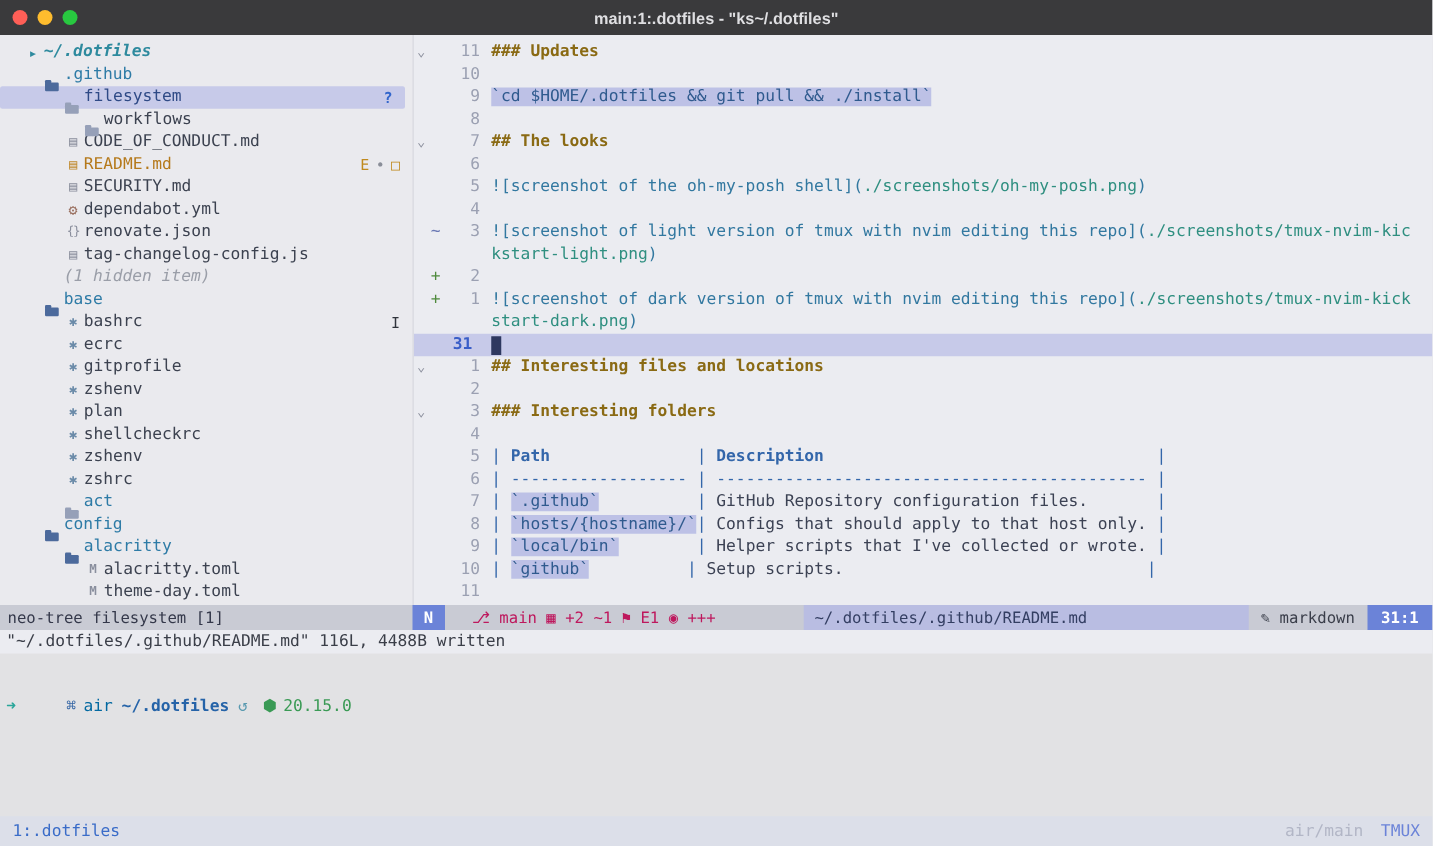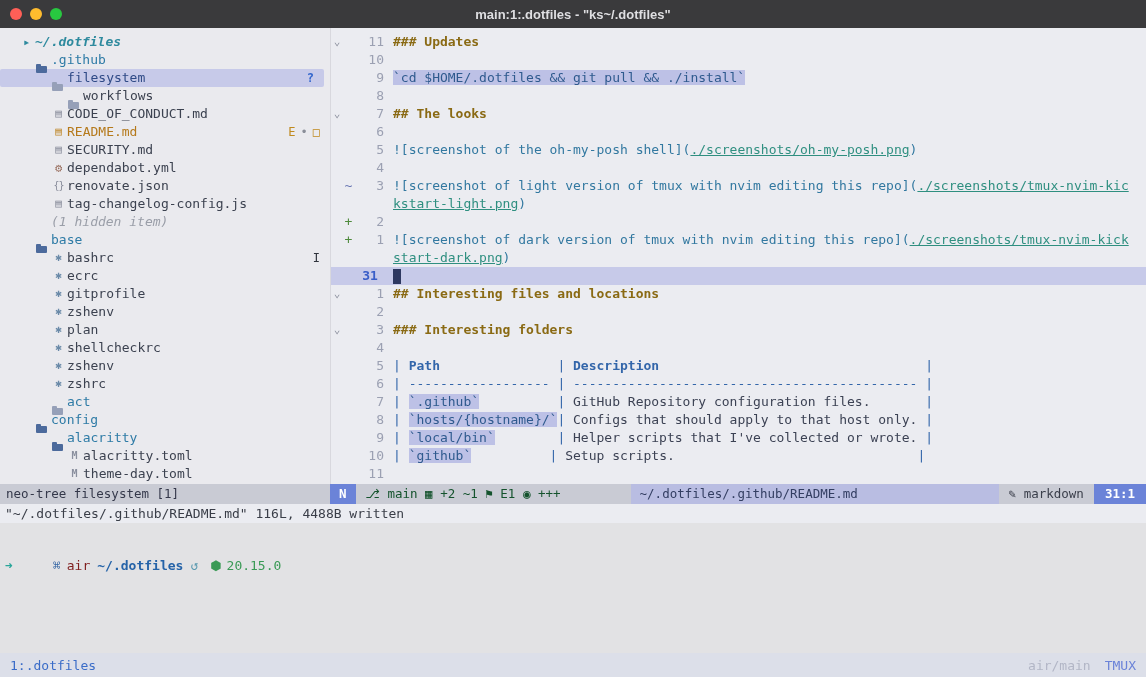--- a/index.html
+++ b/index.html
@@ -50,43 +50,43 @@
   .gfold{flex:0 0 12px;color:#8a8e9c;text-align:center;font-size:11px}
   .gsign{flex:0 0 11px;text-align:center}
   .gsign.add{color:#4e8a3c}.gsign.chg{color:#6a78b4}
   .gnum{flex:0 0 30px;text-align:right;color:#9ba0b2}
   .gnum.curnum{text-align:center;padding-left:2px;color:#3a5ec8;font-weight:bold}
   .etext{padding-left:9px}
   .cursor{display:inline-block;width:8px;height:15px;background:#2e3860;vertical-align:-2px}
   .s-h{color:#8a6a14;font-weight:bold}
   .s-c{background:#bdc1e6;color:#2f5a8e}
   .s-l{color:#3278a0}
-  .s-u{color:#2f8f80;text-decoration:underline}
+  .s-u{color:#2f8f80;}
   .s-p{color:#3366aa}
   .s-th{color:#3366aa;font-weight:bold}
   .s-d{color:#3366aa}
   .s-t{color:#3c4254}
 
   
   .statusline{flex:0 0 20px;display:flex;background:#c9cbd4;font-size:12.5px}
   .statusline>div{line-height:20px;white-space:pre}
   .sl-tree{width:330px;flex:0 0 330px;padding-left:6px;color:#34384a}
   .sl-mode{background:#6b83d8;color:#fff;font-weight:bold;padding:0 9px}
-  .sl-git{padding:0 70px 0 10px;color:#14532d}
+  .sl-git{padding:0 70px 0 22px;color:#be185d}
   .sl-file{flex:1;background:#b9bde2;color:#333e62;padding-left:9px}
   .sl-ft{padding:0 10px;color:#3a3e4a}
   .sl-pos{background:#6b83d8;color:#fff;font-weight:bold;padding:0 11px}
 
   .msgline{flex:0 0 19px;line-height:19px;padding-left:5px;color:#3a3e48;background:#ebecf1;white-space:pre}
 
   
   .shell{flex:1;background:#e2e2e4;padding-top:16px}
   .prompt-line{padding-left:6px;height:18px;line-height:18px;white-space:pre}
   .p-apple{color:#3465a4}
-  .p-host{color:#7f1d1d;margin-left:6px}
+  .p-host{color:#0369a1;margin-left:6px}
   .p-path{color:#2563a8;font-weight:bold;margin-left:7px}
   .p-sync{color:#5a9ab0;margin-left:7px}
   .p-node-icon{color:#3a9a55;margin-left:12px}
   .p-node{color:#3a9a55;margin-left:5px}
   .prompt-arrow{padding-left:5px;height:18px;line-height:18px;color:#2aa69a;font-weight:bold}
 
   
   .tmuxbar{flex:0 0 24px;background:#dcdfe9;display:flex;align-items:center;padding:0 10px}
   .tm-left{color:#3a6cc8}
   .tm-right{margin-left:auto}

